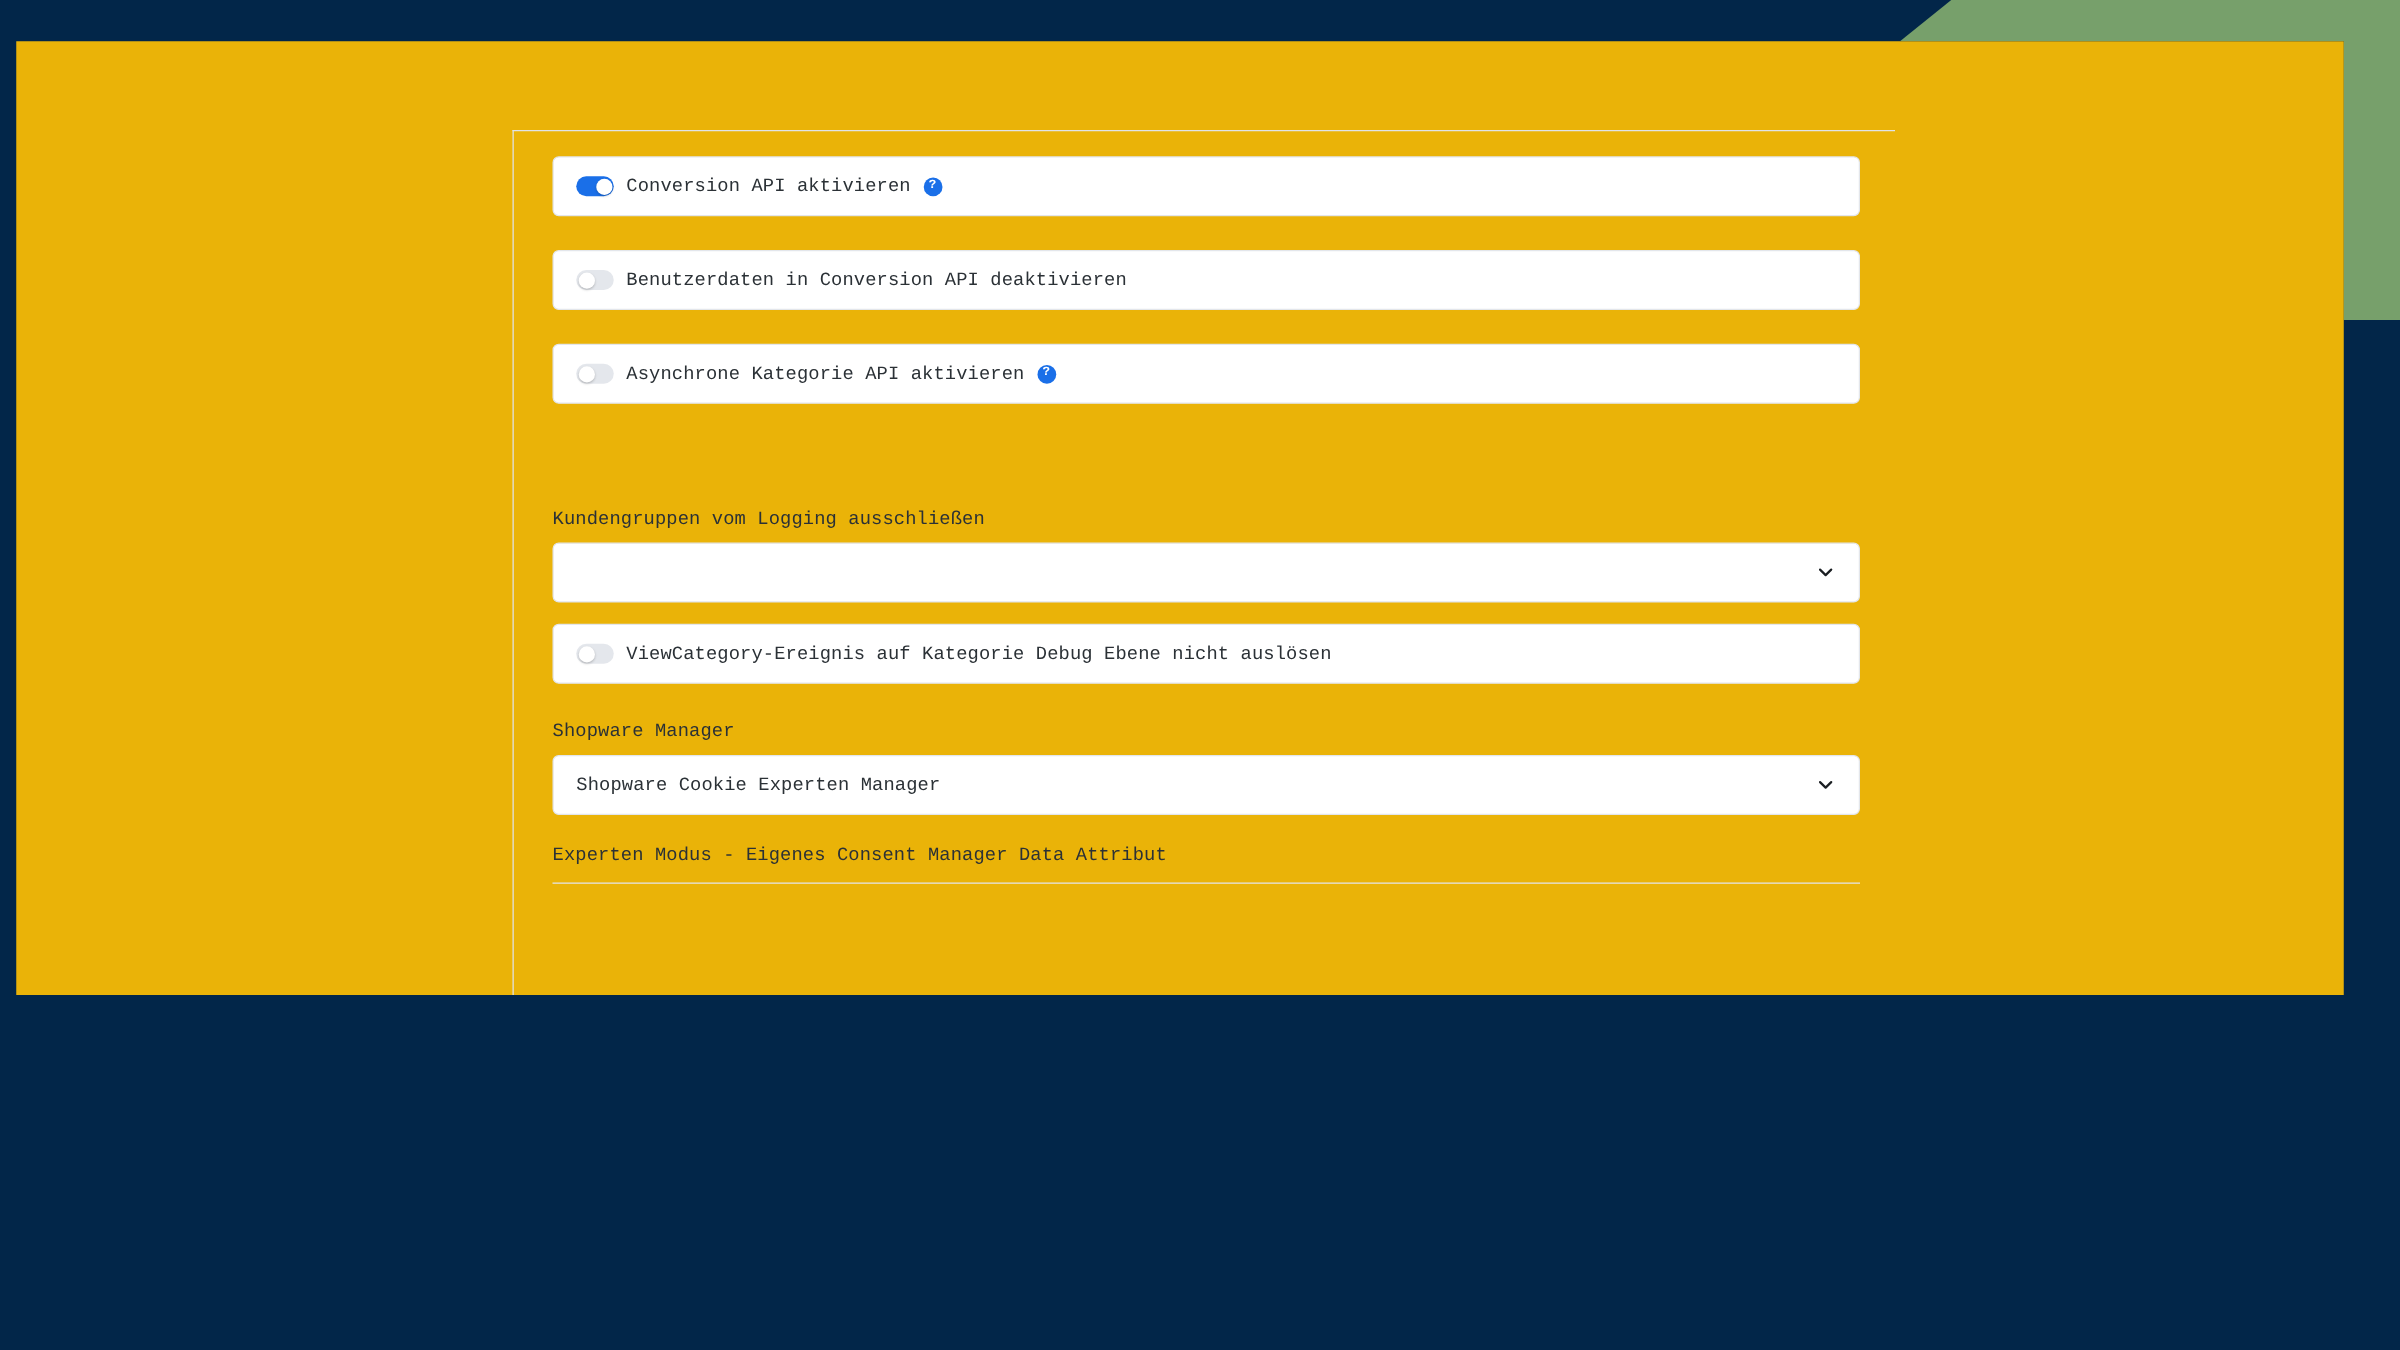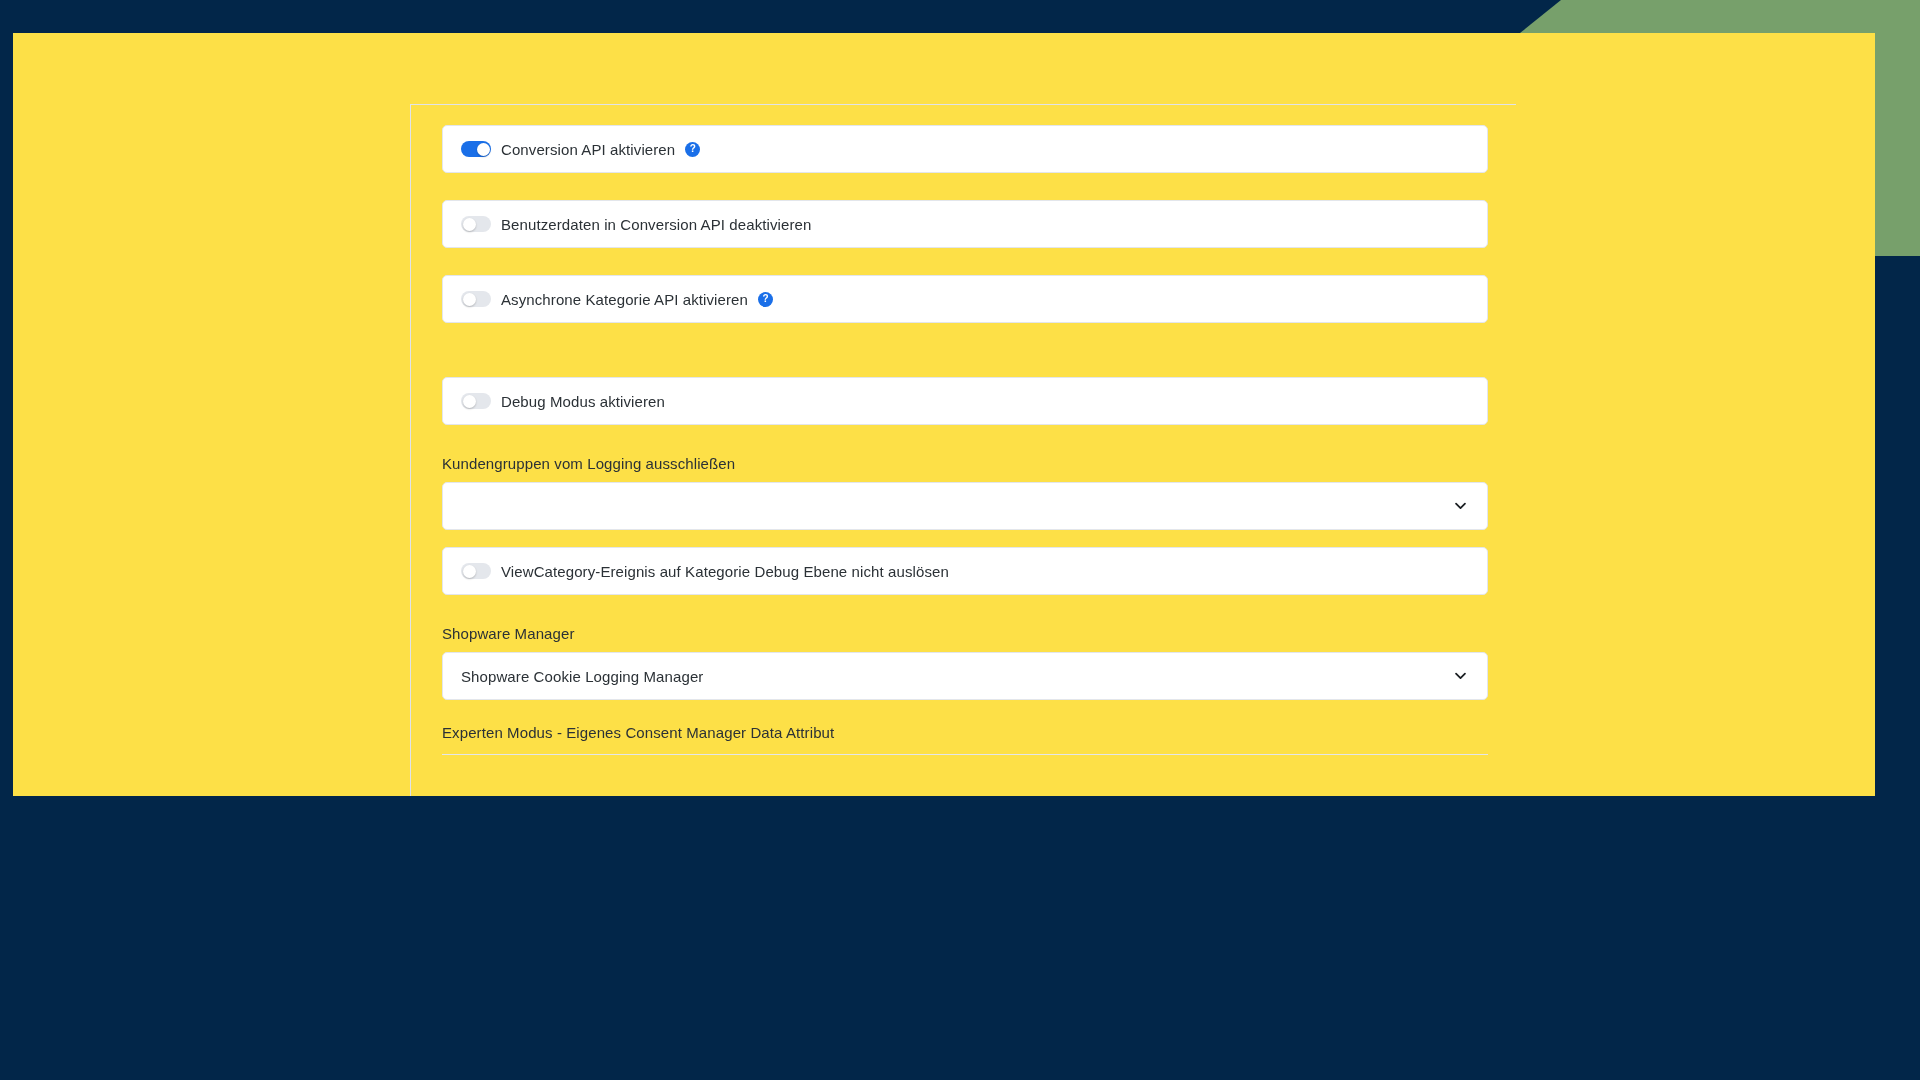--- a/index.html
+++ b/index.html
@@ -25,23 +25,24 @@
     clip-path: polygon(41px 0, 100% 0, 100% 100%, 0 100%);
     z-index: 2;
   }
 
   .page {
     position: absolute;
     left: 13px;
     top: 33px;
     width: 1862px;
     height: 763px;
-    background: #fde047;
+    background: #eab308;
     z-index: 3;
     overflow: hidden;
+    font-family: Liberation Mono, monospace;
   }
 
   
   .panel {
     position: absolute;
     left: 397px;
     top: 71px;
     width: 1106px;
     border-left: 1px solid #e0e3e8;
     border-top: 1px solid #e0e3e8;
@@ -185,26 +186,20 @@
       <span class="switch">
         <span class="knob"></span>
       </span>
       <span class="card-label">Asynchrone Kategorie API aktivieren</span>
       <span class="help-icon">?</span>
     </div>
     <div class="card-gap"></div>
 
     <div class="card-gap"></div>
 
-    <div class="card">
-      <span class="switch">
-        <span class="knob"></span>
-      </span>
-      <span class="card-label">Debug Modus aktivieren</span>
-    </div>
 
     <div class="block-gap-lg"></div>
 
     <div class="field-label">Kundengruppen vom Logging ausschließen</div>
     <div class="select">
       <span class="value"></span>
       <span class="chevron">
         <svg viewBox="0 0 16 16" width="13" height="13" aria-hidden="true">
           <path d="M2.5 5.2 L8 10.6 L13.5 5.2" fill="none" stroke="#1b1f23" stroke-width="2.2" stroke-linecap="round" stroke-linejoin="round"></path>
         </svg>
@@ -217,21 +212,21 @@
       <span class="switch">
         <span class="knob"></span>
       </span>
       <span class="card-label">ViewCategory-Ereignis auf Kategorie Debug Ebene nicht auslösen</span>
     </div>
 
     <div class="block-gap-lg"></div>
 
     <div class="field-label">Shopware Manager</div>
     <div class="select">
-      <span class="value">Shopware Cookie Logging Manager</span>
+      <span class="value">Shopware Cookie Experten Manager</span>
       <span class="chevron">
         <svg viewBox="0 0 16 16" width="13" height="13" aria-hidden="true">
           <path d="M2.5 5.2 L8 10.6 L13.5 5.2" fill="none" stroke="#1b1f23" stroke-width="2.2" stroke-linecap="round" stroke-linejoin="round"></path>
         </svg>
       </span>
     </div>
 
     <div class="block-gap-md"></div>
 
     <div class="bottom-label">Experten Modus - Eigenes Consent Manager Data Attribut</div>

